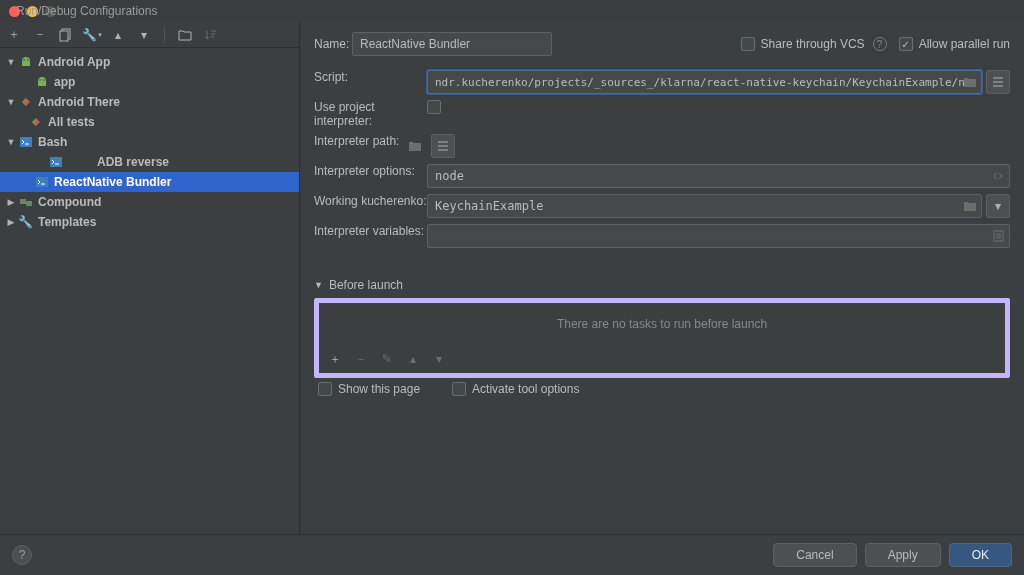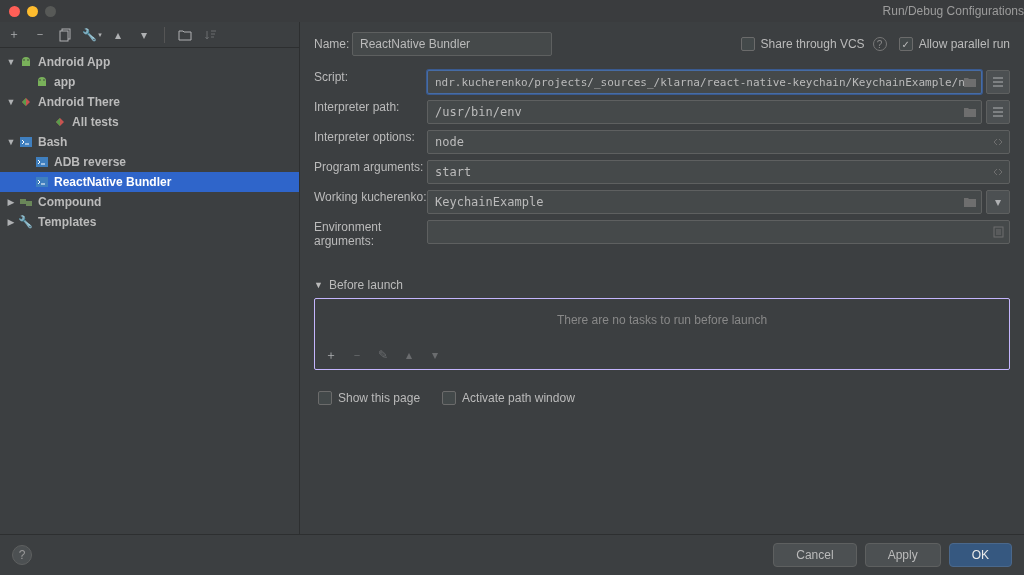--- a/index.html
+++ b/index.html
@@ -3,21 +3,21 @@
 <meta charset="utf-8">
 <style>
 * { box-sizing: border-box; margin: 0; padding: 0; font-family: -apple-system, "Segoe UI", Arial, sans-serif; font-size: 12px; }
 body { background: #3c3f41; color: #bbbbbb; width: 1024px; height: 575px; overflow: hidden; position: relative; }
 .titlebar { height: 22px; background: #3a3c3e; display: flex; align-items: center; position: relative; }
 .traffic { display: flex; gap: 7px; padding-left: 9px; }
 .tl { width: 11px; height: 11px; border-radius: 50%; }
 .tl.red { background: #ff5f57; }
 .tl.yel { background: #febc2e; }
 .tl.grn { background: #575957; }
-.title { position: absolute; left: 0; right: 0; text-align: right; font-size: 12px; color: #9c9c9c; }
+.title { position: absolute; left: 16px; right: 0; text-align: left; font-size: 12px; color: #9c9c9c; }
 .content { display: flex; height: 512px; }
 .sidebar { width: 300px; background: #3c3f41; border-right: 1px solid #2d2f30; display: flex; flex-direction: column; }
 .toolbar { height: 26px; border-bottom: 1px solid #2d2f30; display: flex; align-items: center; padding: 0 6px; gap: 10px; }
 .tbtn { width: 16px; height: 16px; display: flex; align-items: center; justify-content: center; color: #afb1b3; cursor: pointer; }
 .tbtn.dis { opacity: 0.4; }
 .tbsep { width: 1px; height: 16px; background: #555; margin: 0 2px; }
 .tree { flex: 1; padding-top: 4px; overflow: auto; }
 .node { display: flex; align-items: center; height: 20px; cursor: pointer; white-space: nowrap; }
 .node.sel { background: #2f65ca; color: #fff; }
 .arrow { width: 14px; display: flex; align-items: center; justify-content: center; font-size: 9px; color: #afb1b3; }
@@ -30,21 +30,21 @@
 .inp { flex: 1; background: #45494a; border: 1px solid #5e6060; height: 24px; padding: 0 7px; color: #bbbbbb; outline: none; border-radius: 2px; font-family: inherit; font-size: 12px; }
 .inp.hl { border: 1px solid #466ca5; box-shadow: 0 0 0 1px #3a5a8f; }
 .mono { font-family: Menlo, Consolas, monospace; }
 .sqbtn { width: 24px; height: 24px; background: #4c5052; border: 1px solid #5e6060; border-radius: 2px; margin-left: 4px; display: flex; align-items: center; justify-content: center; cursor: pointer; color: #afb1b3; }
 .chkrow { display: flex; align-items: center; gap: 6px; margin-left: 4px; }
 .chk { width: 14px; height: 14px; border: 1px solid #6b6b6b; border-radius: 2px; background: #43494a; display: flex; align-items: center; justify-content: center; font-size: 10px; color: #bbbbbb; cursor: pointer; }
 .chk.on::after { content: "✓"; }
 .toprow { display: flex; align-items: center; margin-bottom: 14px; }
 .section { margin-top: 22px; }
 .sechead { display: flex; align-items: center; gap: 6px; padding: 2px 0; cursor: pointer; }
-.secbox { border: 1px solid #c4b5fd; border-radius: 2px; margin-top: 4px; }
+.secbox { border: 5px solid #c4b5fd; border-radius: 2px; margin-top: 4px; }
 .secmsg { text-align: center; padding: 14px 0; color: #888; }
 .secbar { display: flex; align-items: center; gap: 10px; padding: 6px 8px; }
 .footer { position: absolute; bottom: 0; left: 0; right: 0; height: 41px; border-top: 1px solid #2d2f30; display: flex; align-items: center; padding: 0 12px; }
 .help { width: 20px; height: 20px; border-radius: 50%; background: #4c5052; border: 1px solid #5e6060; display: flex; align-items: center; justify-content: center; color: #999; cursor: pointer; }
 .spacer { flex: 1; }
 .btn { height: 24px; padding: 0 22px; background: #4c5052; border: 1px solid #5e6060; border-radius: 4px; color: #bbbbbb; cursor: pointer; margin-left: 8px; display: flex; align-items: center; }
 .btn.pri { background: #365880; border-color: #4a688c; color: #eaeaea; }
 svg { display: block; }
 </style>
 </head>
@@ -113,40 +113,40 @@
       <div class="node" style="padding-left:4px;">
         <span class="arrow">▼</span>
         <span class="icon">
             <svg width="14" height="12" viewBox="0 0 14 12">
               <path d="M3 6l4-4 4 4-4 4z" fill="#c75450"></path>
               <path d="M3 6l4-4v8z" fill="#589c4c"></path>
             </svg>
           </span>
         <span class="lbl">Android There</span>
       </div>
-      <div class="node" style="padding-left:52px;">
+      <div class="node" style="padding-left:28px;">
         <span class="icon">
             <svg width="14" height="12" viewBox="0 0 14 12">
               <path d="M3 6l4-4 4 4-4 4z" fill="#c75450"></path>
               <path d="M3 6l4-4v8z" fill="#589c4c"></path>
             </svg>
           </span>
         <span class="lbl normal">All tests</span>
       </div>
       <div class="node" style="padding-left:4px;">
         <span class="arrow">▼</span>
         <span class="icon">
             <svg width="14" height="12" viewBox="0 0 14 12">
               <rect x="1" y="1" width="12" height="10" fill="#3f7fbf"></rect>
               <path d="M3 4l2 2-2 2M6 8h4" stroke="#fff" fill="none"></path>
             </svg>
           </span>
         <span class="lbl">Bash</span>
       </div>
-      <div class="node" style="padding-left:34px;">
+      <div class="node" style="padding-left:48px;gap:29px;">
         <span class="icon">
             <svg width="14" height="12" viewBox="0 0 14 12">
               <rect x="1" y="1" width="12" height="10" fill="#3f7fbf"></rect>
               <path d="M3 4l2 2-2 2M6 8h4" stroke="#fff" fill="none"></path>
             </svg>
           </span>
         <span class="lbl normal">ADB reverse</span>
       </div>
       <div class="node sel" style="padding-left:34px;">
         <span class="icon">
@@ -199,22 +199,25 @@
             <path d="M1 2h4l1 1h7v8H1z" fill="#6e6e6e"></path>
           </svg>
         </div>
       <div class="sqbtn">
           <svg width="12" height="10" viewBox="0 0 12 10">
             <path d="M1 1h10M1 5h10M1 9h10" stroke="#afb1b3"></path>
           </svg>
         </div>
     </div>
     <div class="row">
+      <div class="lab">Use project interpreter:</div>
+      <div class="chk"></div>
+    </div>
+    <div class="row">
       <div class="lab">Interpreter path:</div>
-      <input class="inp mono" value="/usr/bin/env" style="">
       <div class="sqbtn" style="margin-left:-24px;background:transparent;border:none;">
           <svg width="14" height="12" viewBox="0 0 14 12">
             <path d="M1 2h4l1 1h7v8H1z" fill="#6e6e6e"></path>
           </svg>
         </div>
       <div class="sqbtn">
           <svg width="12" height="10" viewBox="0 0 12 10">
             <path d="M1 1h10M1 5h10M1 9h10" stroke="#afb1b3"></path>
           </svg>
         </div>
@@ -222,40 +225,31 @@
     <div class="row">
       <div class="lab">Interpreter options:</div>
       <input class="inp mono" value="node" style="">
       <div class="sqbtn" style="margin-left:-24px;background:transparent;border:none;">
           <svg width="10" height="10" viewBox="0 0 10 10">
             <path d="M1 5l3-3M1 5l3 3M9 5l-3-3M9 5l-3 3" stroke="#6e6e6e" fill="none"></path>
           </svg>
         </div>
     </div>
     <div class="row">
-      <div class="lab">Program arguments:</div>
-      <input class="inp mono" value="start" style="">
-      <div class="sqbtn" style="margin-left:-24px;background:transparent;border:none;">
-          <svg width="10" height="10" viewBox="0 0 10 10">
-            <path d="M1 5l3-3M1 5l3 3M9 5l-3-3M9 5l-3 3" stroke="#6e6e6e" fill="none"></path>
-          </svg>
-        </div>
-    </div>
-    <div class="row">
       <div class="lab">Working kucherenko:</div>
       <input class="inp mono" value="KeychainExample" style="">
       <div class="sqbtn" style="margin-left:-24px;background:transparent;border:none;">
           <svg width="14" height="12" viewBox="0 0 14 12">
             <path d="M1 2h4l1 1h7v8H1z" fill="#6e6e6e"></path>
           </svg>
         </div>
       <div class="sqbtn">▾</div>
     </div>
     <div class="row">
-      <div class="lab">Environment arguments:</div>
+      <div class="lab">Interpreter variables:</div>
       <input class="inp" value="" style="">
       <div class="sqbtn" style="margin-left:-24px;background:transparent;border:none;">
           <svg width="11" height="12" viewBox="0 0 11 12">
             <rect x="1" y="1" width="9" height="10" fill="none" stroke="#6e6e6e"></rect>
             <path d="M3 4h5M3 6h5M3 8h5" stroke="#6e6e6e"></path>
           </svg>
         </div>
     </div>
 
     <div class="section">
@@ -266,28 +260,28 @@
       <div class="secbox">
         <div class="secmsg">There are no tasks to run before launch</div>
         <div class="secbar">
           <div class="tbtn">＋</div>
           <div class="tbtn dis">－</div>
           <div class="tbtn dis">✎</div>
           <div class="tbtn dis">▴</div>
           <div class="tbtn dis">▾</div>
         </div>
       </div>
-      <div style="display:flex;gap:18px;margin-top:21px;">
+      <div style="display:flex;gap:28px;margin-top:4px;">
         <div class="chkrow">
           <div class="chk"></div>
           <span>Show this page</span>
         </div>
         <div class="chkrow">
           <div class="chk"></div>
-          <span>Activate path window</span>
+          <span>Activate tool options</span>
         </div>
       </div>
     </div>
   </div>
 </div>
 
 <div class="footer">
   <div class="help">?</div>
   <div class="spacer"></div>
   <div class="btn">Cancel</div>

